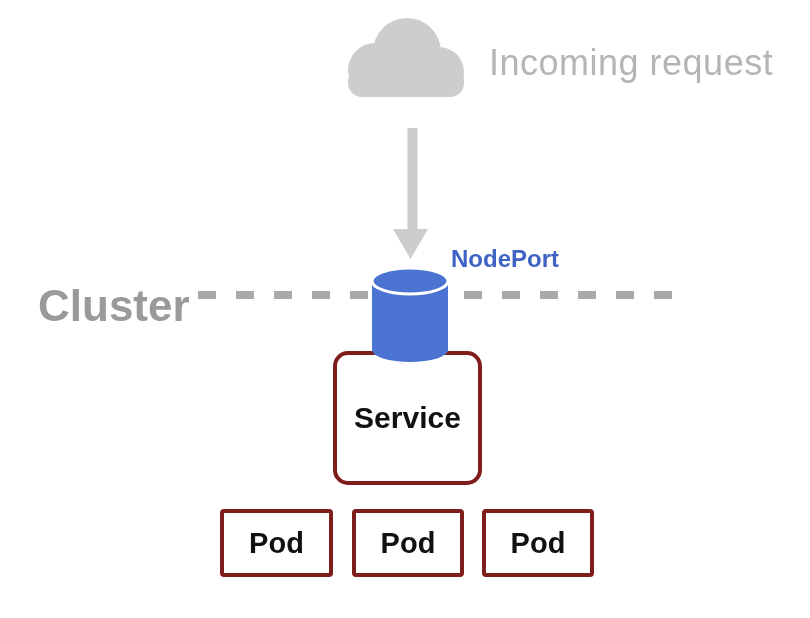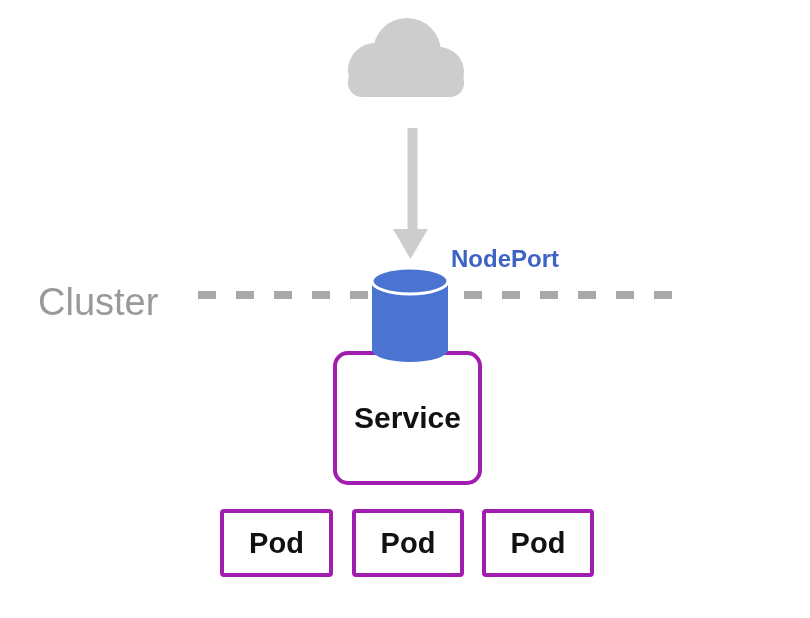--- a/index.html
+++ b/index.html
@@ -22,28 +22,28 @@
     font-size: 36px; font-weight: 400;
     color: #b5b5b5; letter-spacing: 0.5px;
   }
   .nodeport-label {
     left: 451px; top: 245px;
     font-size: 24px; font-weight: 700;
     color: #3e63c4;
   }
   .cluster-label {
     left: 38px; top: 281px;
-    font-size: 38px; font-weight: 400;
+    font-size: 44px; font-weight: 700;
     color: #9a9a9a;
   }
   .node-box {
     position: absolute;
     box-sizing: border-box;
     background: #ffffff;
-    border: 4px solid #a21caf;
+    border: 4px solid #7f1d1d;
     display: flex;
     align-items: center;
     justify-content: center;
     color: #111111;
     font-weight: 700;
   }
   .service-box {
     left: 333px; top: 351px;
     width: 149px; height: 134px;
     border-radius: 15px;
@@ -94,16 +94,17 @@
   <div class="node-box pod-box pod-1">
     <span>Pod</span>
   </div>
   <div class="node-box pod-box pod-2">
     <span>Pod</span>
   </div>
   <div class="node-box pod-box pod-3">
     <span>Pod</span>
   </div>
 
+  <div class="label incoming-label">Incoming request</div>
   <div class="label nodeport-label">NodePort</div>
   <div class="label cluster-label">Cluster</div>
 
 </div>
 
 </body></html>

